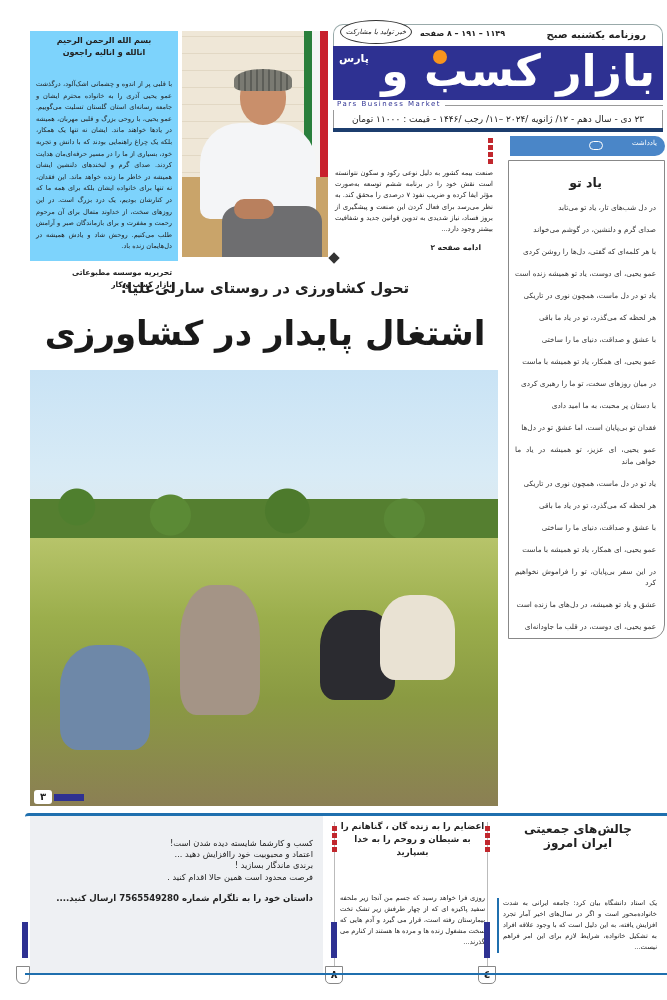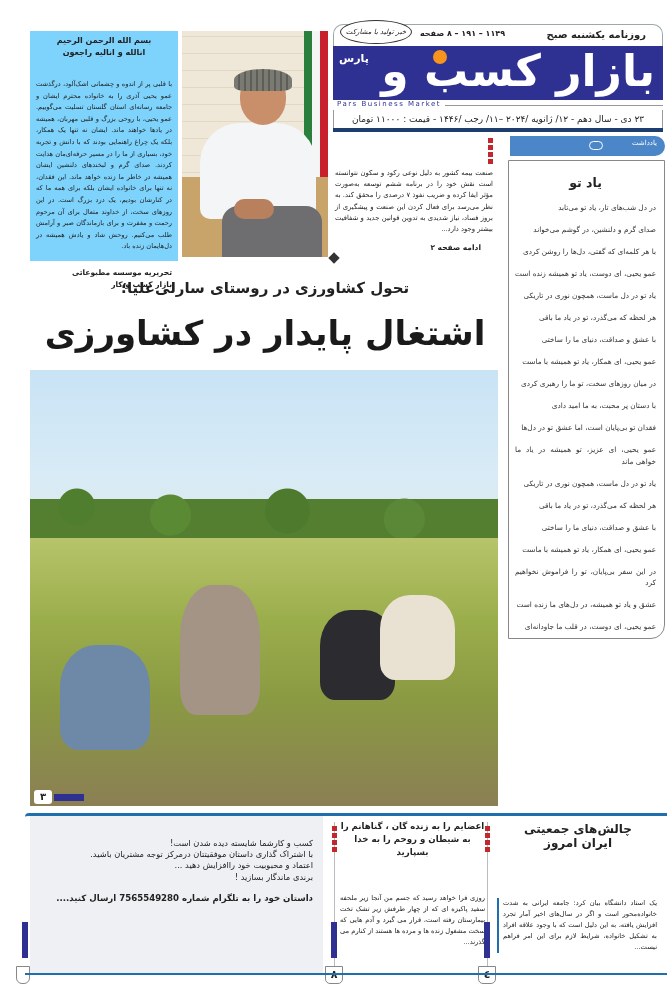--- a/index.html
+++ b/index.html
@@ -188,23 +188,23 @@
     <span class="num">۳</span>
     <span class="brand"></span>
   </div>
 </div>
 
 <div class="abs strip-top"></div>
 
 <div class="abs story">
   <div class="lines" id="story-lines">
       <div>کسب و کارشما شایسته دیده شدن است!</div>
-      <div>با اشتراک گذاری داستان موفقیتتان درمرکز توجه مشتریان باشید.</div>
       <div>اعتماد و محبوبیت خود راافزایش دهید ...</div>
       <div>برندی ماندگار بسازید !</div>
+      <div>فرصت محدود است همین حالا اقدام کنید .</div>
     </div>
   <div class="cta">داستان خود را به تلگرام شماره 7565549280 ارسال کنید....</div>
 </div>
 <div class="abs mini-brand" style="left:22px;top:922px"></div>
 <div class="abs pg-tab" style="left:16px;top:966px;border-radius:0 0 6px 6px;width:14px"></div>
 
 <div class="abs vrule" style="left:334px;top:822px;height:150px"></div>
 <div class="abs redmarks" style="left:332px;top:826px">
     <span></span>
     <span></span>

